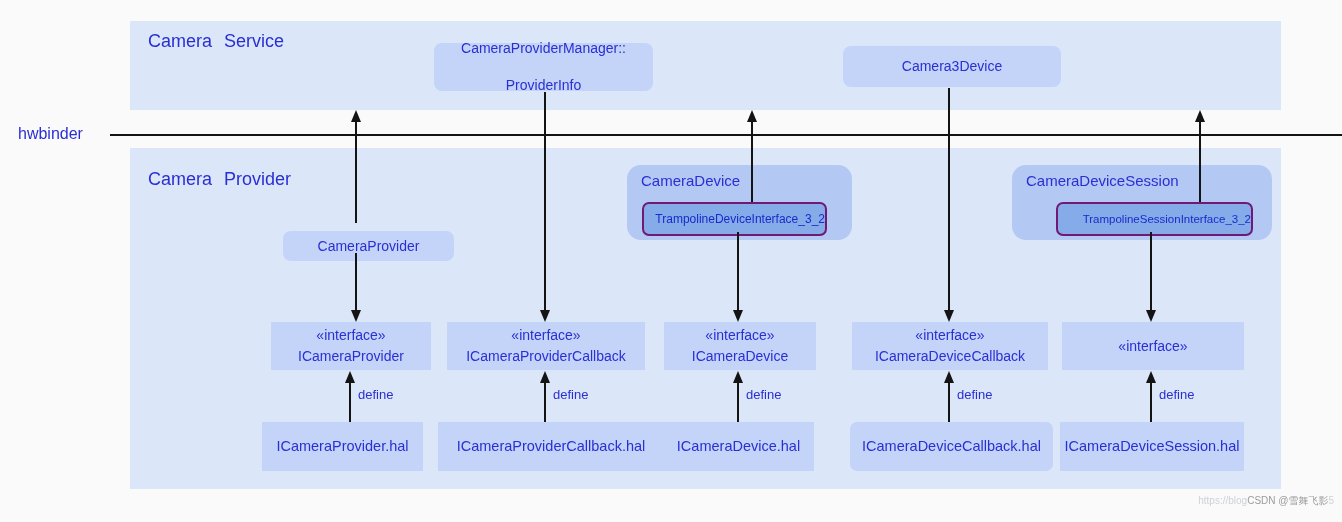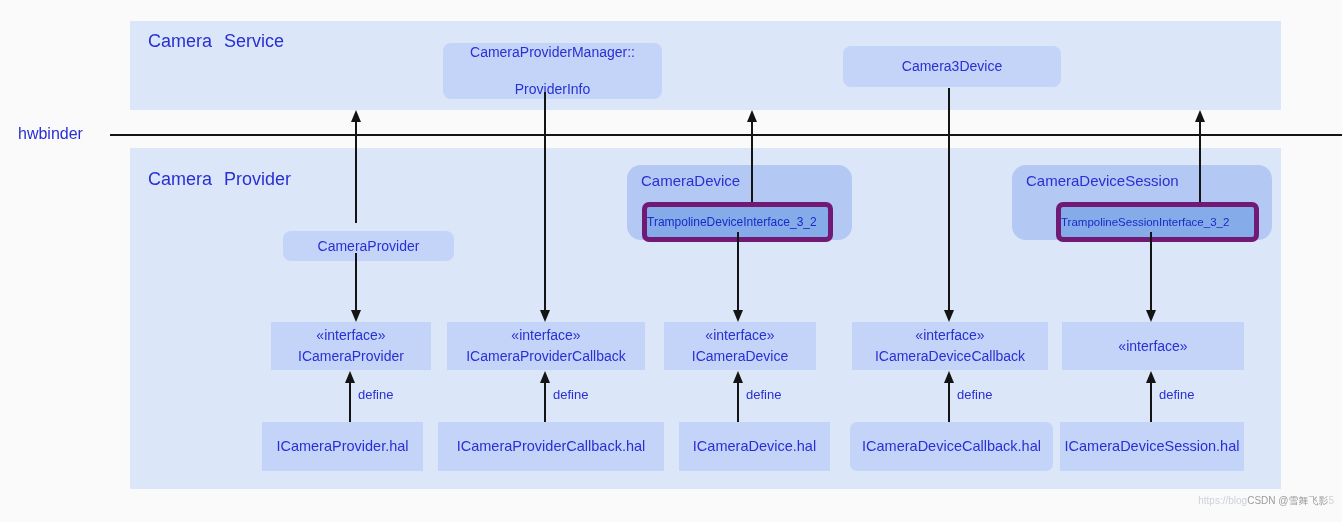--- a/index.html
+++ b/index.html
@@ -55,24 +55,24 @@
   }
   .group-label {
     position:absolute;
     color:#2a2fd4;
     font-size:15px;
     white-space:nowrap;
   }
   .tramp {
     position:absolute;
     background:#85abe8;
-    border:5px solid #701a75;
+    border:2px solid #701a75;
     border-radius:7px;
     color:#1a2acc;
-    display:flex; align-items:center; justify-content:flex-start;
+    display:flex; align-items:center; justify-content:flex-end;
     font-size:12px;
     white-space:nowrap;
   }
   .iface { height:48px; }
   .hal { height:49px; font-size:14.5px; }
   .vline {
     position:absolute;
     width:2px;
     background:#141414;
   }
@@ -106,21 +106,21 @@
 
   <div class="band" style="left:130px; top:21px; width:1151px; height:89px;"></div>
   <div class="band" style="left:130px; top:148px; width:1151px; height:341px;"></div>
 
   <div class="title" style="left:148px; top:31px;">Camera Service</div>
   <div class="title" style="left:148px; top:169px;">Camera Provider</div>
 
   <div class="hwlabel">hwbinder</div>
   <div class="hline"></div>
 
-  <div class="box rounded" style="left:443px; top:43px; width:219px; height:56px;gap:16px;">
+  <div class="box rounded" style="left:434px; top:43px; width:219px; height:48px;gap:16px;">
     <span>CameraProviderManager::</span>
     <span>ProviderInfo</span>
   </div>
   <div class="box rounded" style="left:843px; top:46px; width:218px; height:41px;">
     <span>Camera3Device</span>
   </div>
 
   <div class="box rounded" style="left:283px; top:231px; width:171px; height:30px;">
     <span>CameraProvider</span>
   </div>
@@ -156,21 +156,21 @@
   <div class="box iface" style="left:1062px; top:322px; width:182px;">
     <span>«interface»</span>
   </div>
 
   <div class="box hal" style="left:262px; top:422px; width:161px;">
     <span>ICameraProvider.hal</span>
   </div>
   <div class="box hal" style="left:438px; top:422px; width:226px;text-align:right;">
     <span>ICameraProviderCallback.hal</span>
   </div>
-  <div class="box hal" style="left:679px; top:422px; width:151px;">
+  <div class="box hal" style="left:663px; top:422px; width:151px;">
     <span>ICameraDevice.hal</span>
   </div>
   <div class="box hal" style="left:850px; top:422px; width:203px;border-radius:7px;">
     <span>ICameraDeviceCallback.hal</span>
   </div>
   <div class="box hal" style="left:1060px; top:422px; width:184px;">
     <span>ICameraDeviceSession.hal</span>
   </div>
 
   <div class="vline" style="left:355px; top:119px; height:104px;"></div>

